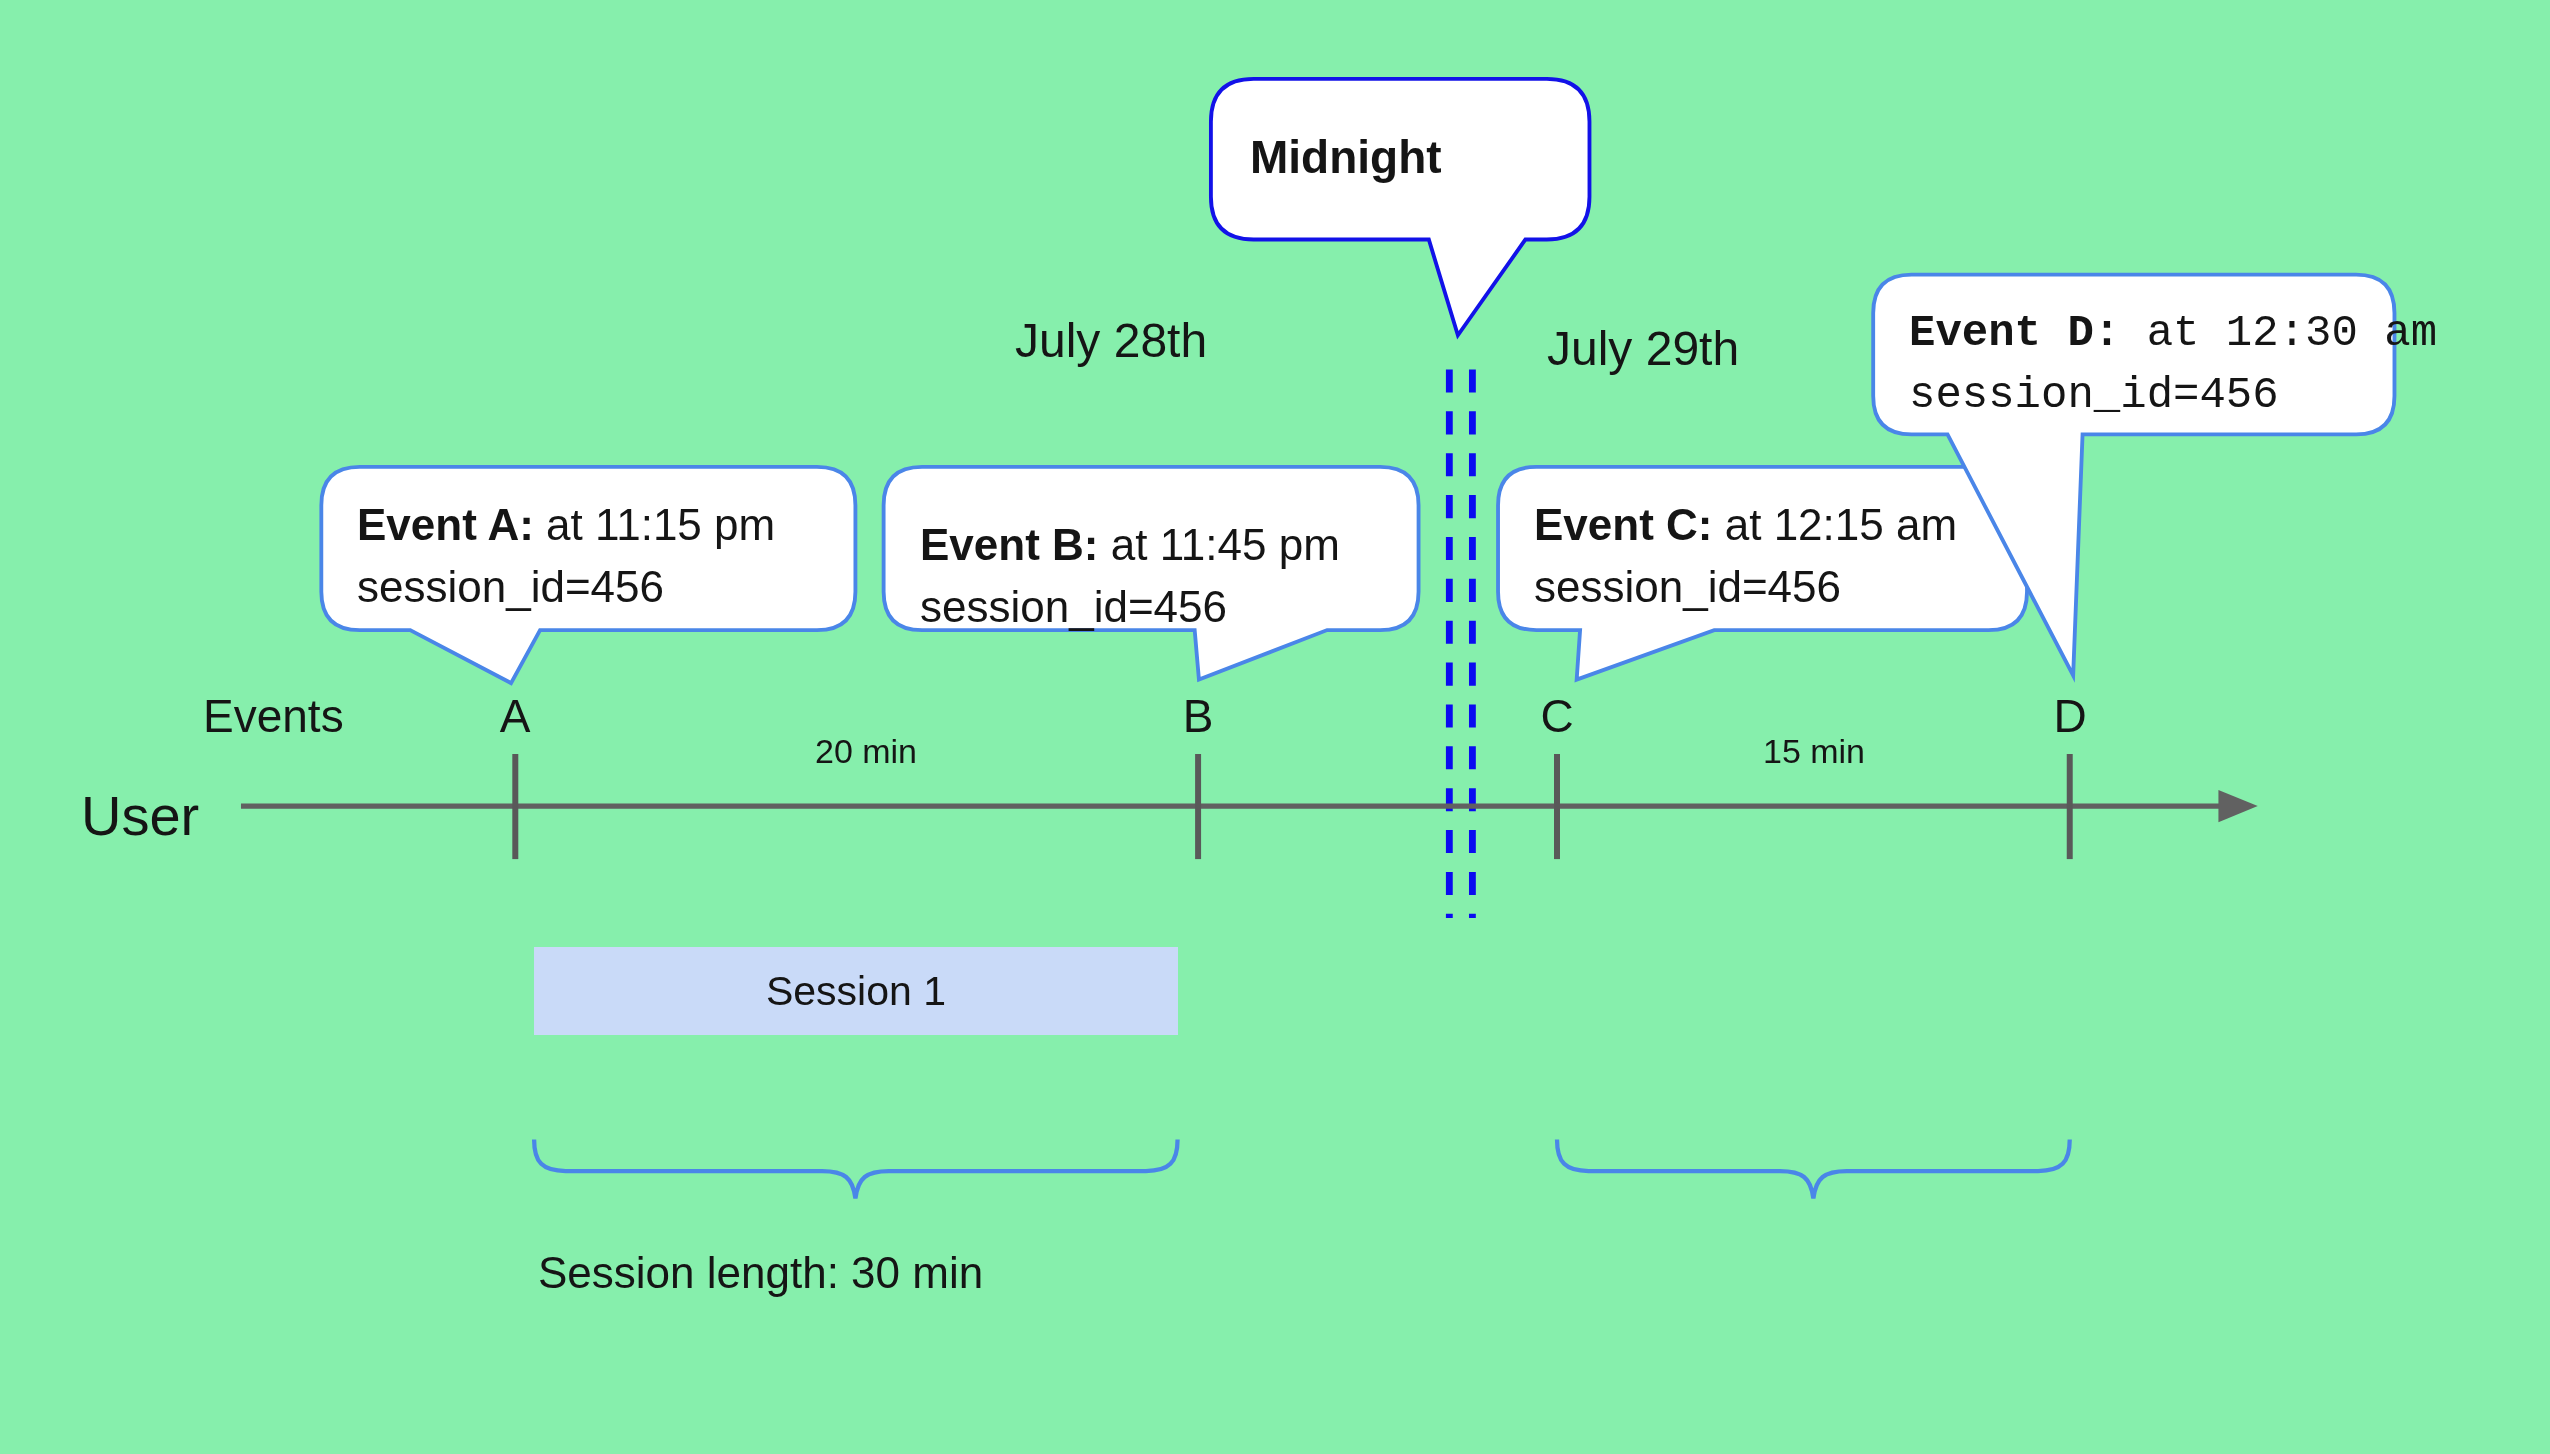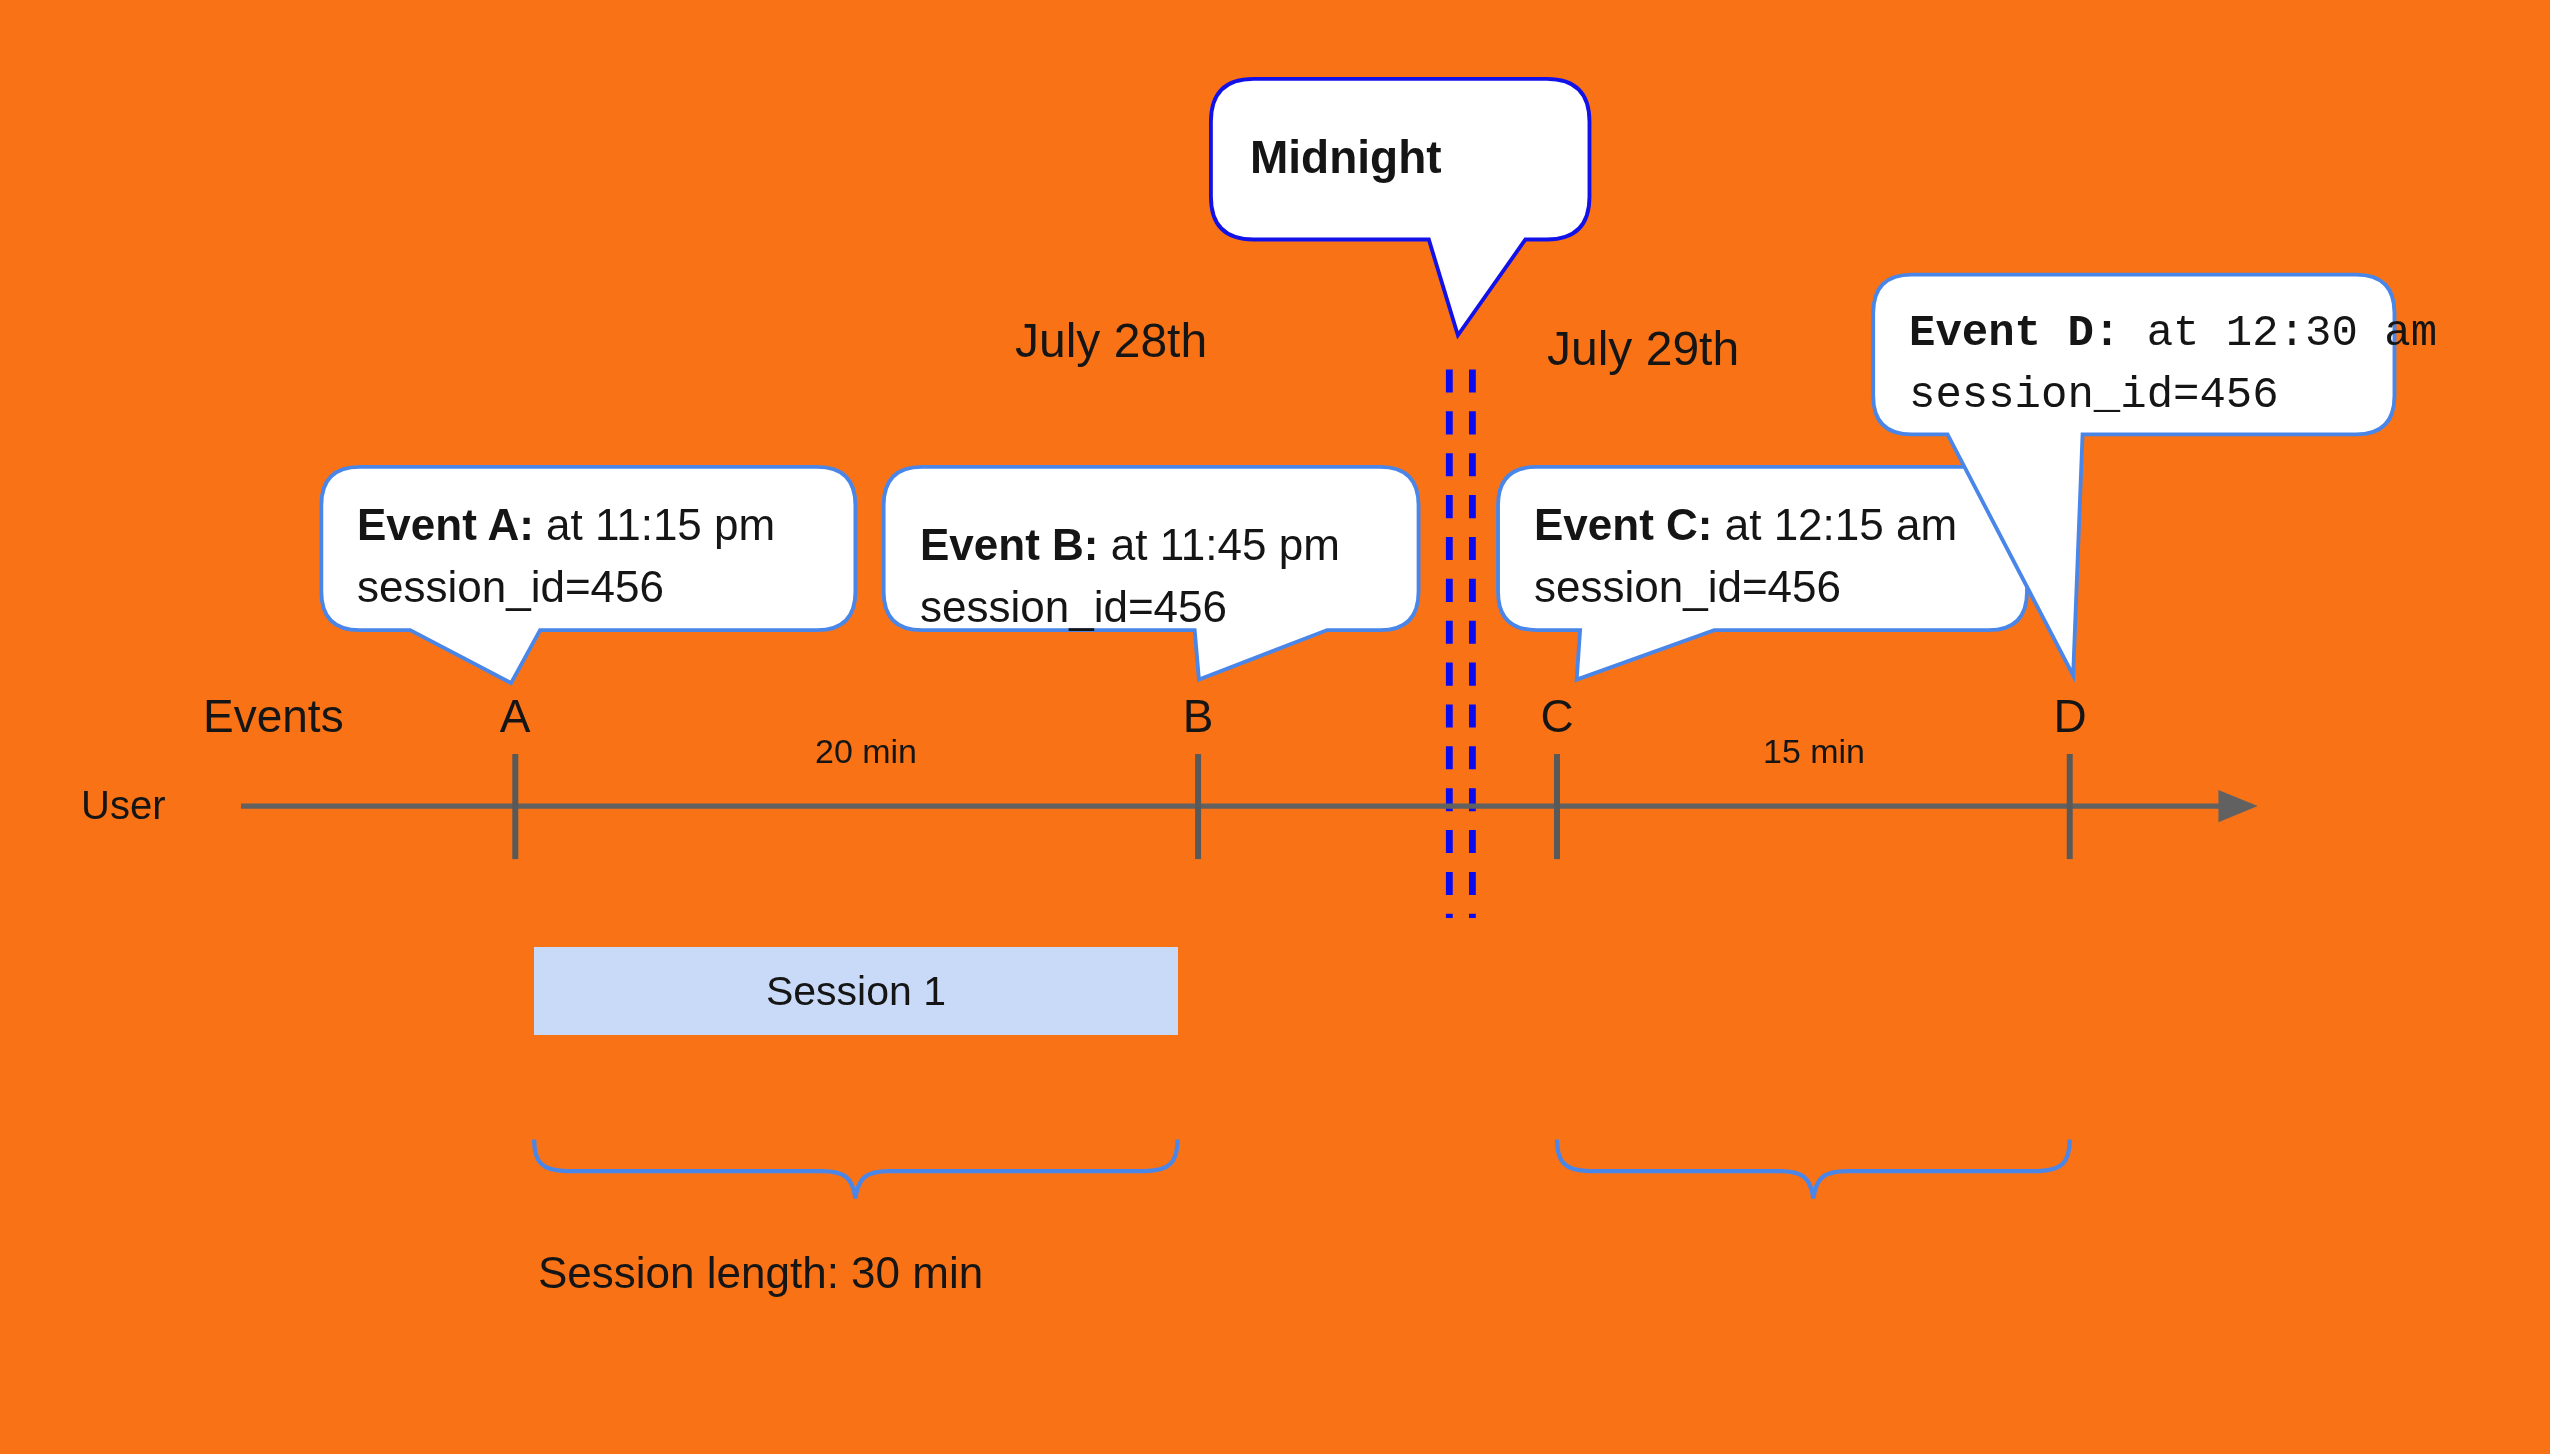--- a/index.html
+++ b/index.html
@@ -1,33 +1,33 @@
 <!DOCTYPE html>
 <html style="font-size:13.7px"><head>
 <meta charset="utf-8">
 <style>
   html,body{margin:0;padding:0;background:#ffffff;}
   .canvas{
     position:relative;
     width:2550px;height:1455px;
-    background:#f97316;
+    background:#86efac;
     font-family:"Liberation Sans", sans-serif;
     color:#151515;
     overflow:hidden;
   }
   .svg-layer{position:absolute;left:0;top:0;width:2550px;height:1455px;}
   .txt{position:absolute;white-space:nowrap;}
   .center{transform:translateX(-50%);}
   .bubble-text{position:absolute;font-size:44px;line-height:62px;}
   .bubble-text b{font-weight:bold;}
   .date-label{font-size:48px;}
   .midnight-label{font-size:46px;font-weight:bold;}
   .marker-letter{font-size:46px;}
   .events-label{font-size:46px;}
-  .user-label{font-size:40px;}
+  .user-label{font-size:56px;}
   .gap-label{font-size:34px;}
   .session-box{
     position:absolute;top:947px;height:88px;
     background:#c9daf8;
     display:flex;align-items:center;justify-content:center;
     font-size:41px;
   }
   .session-length{font-size:44px;}
 </style>
 </head>

